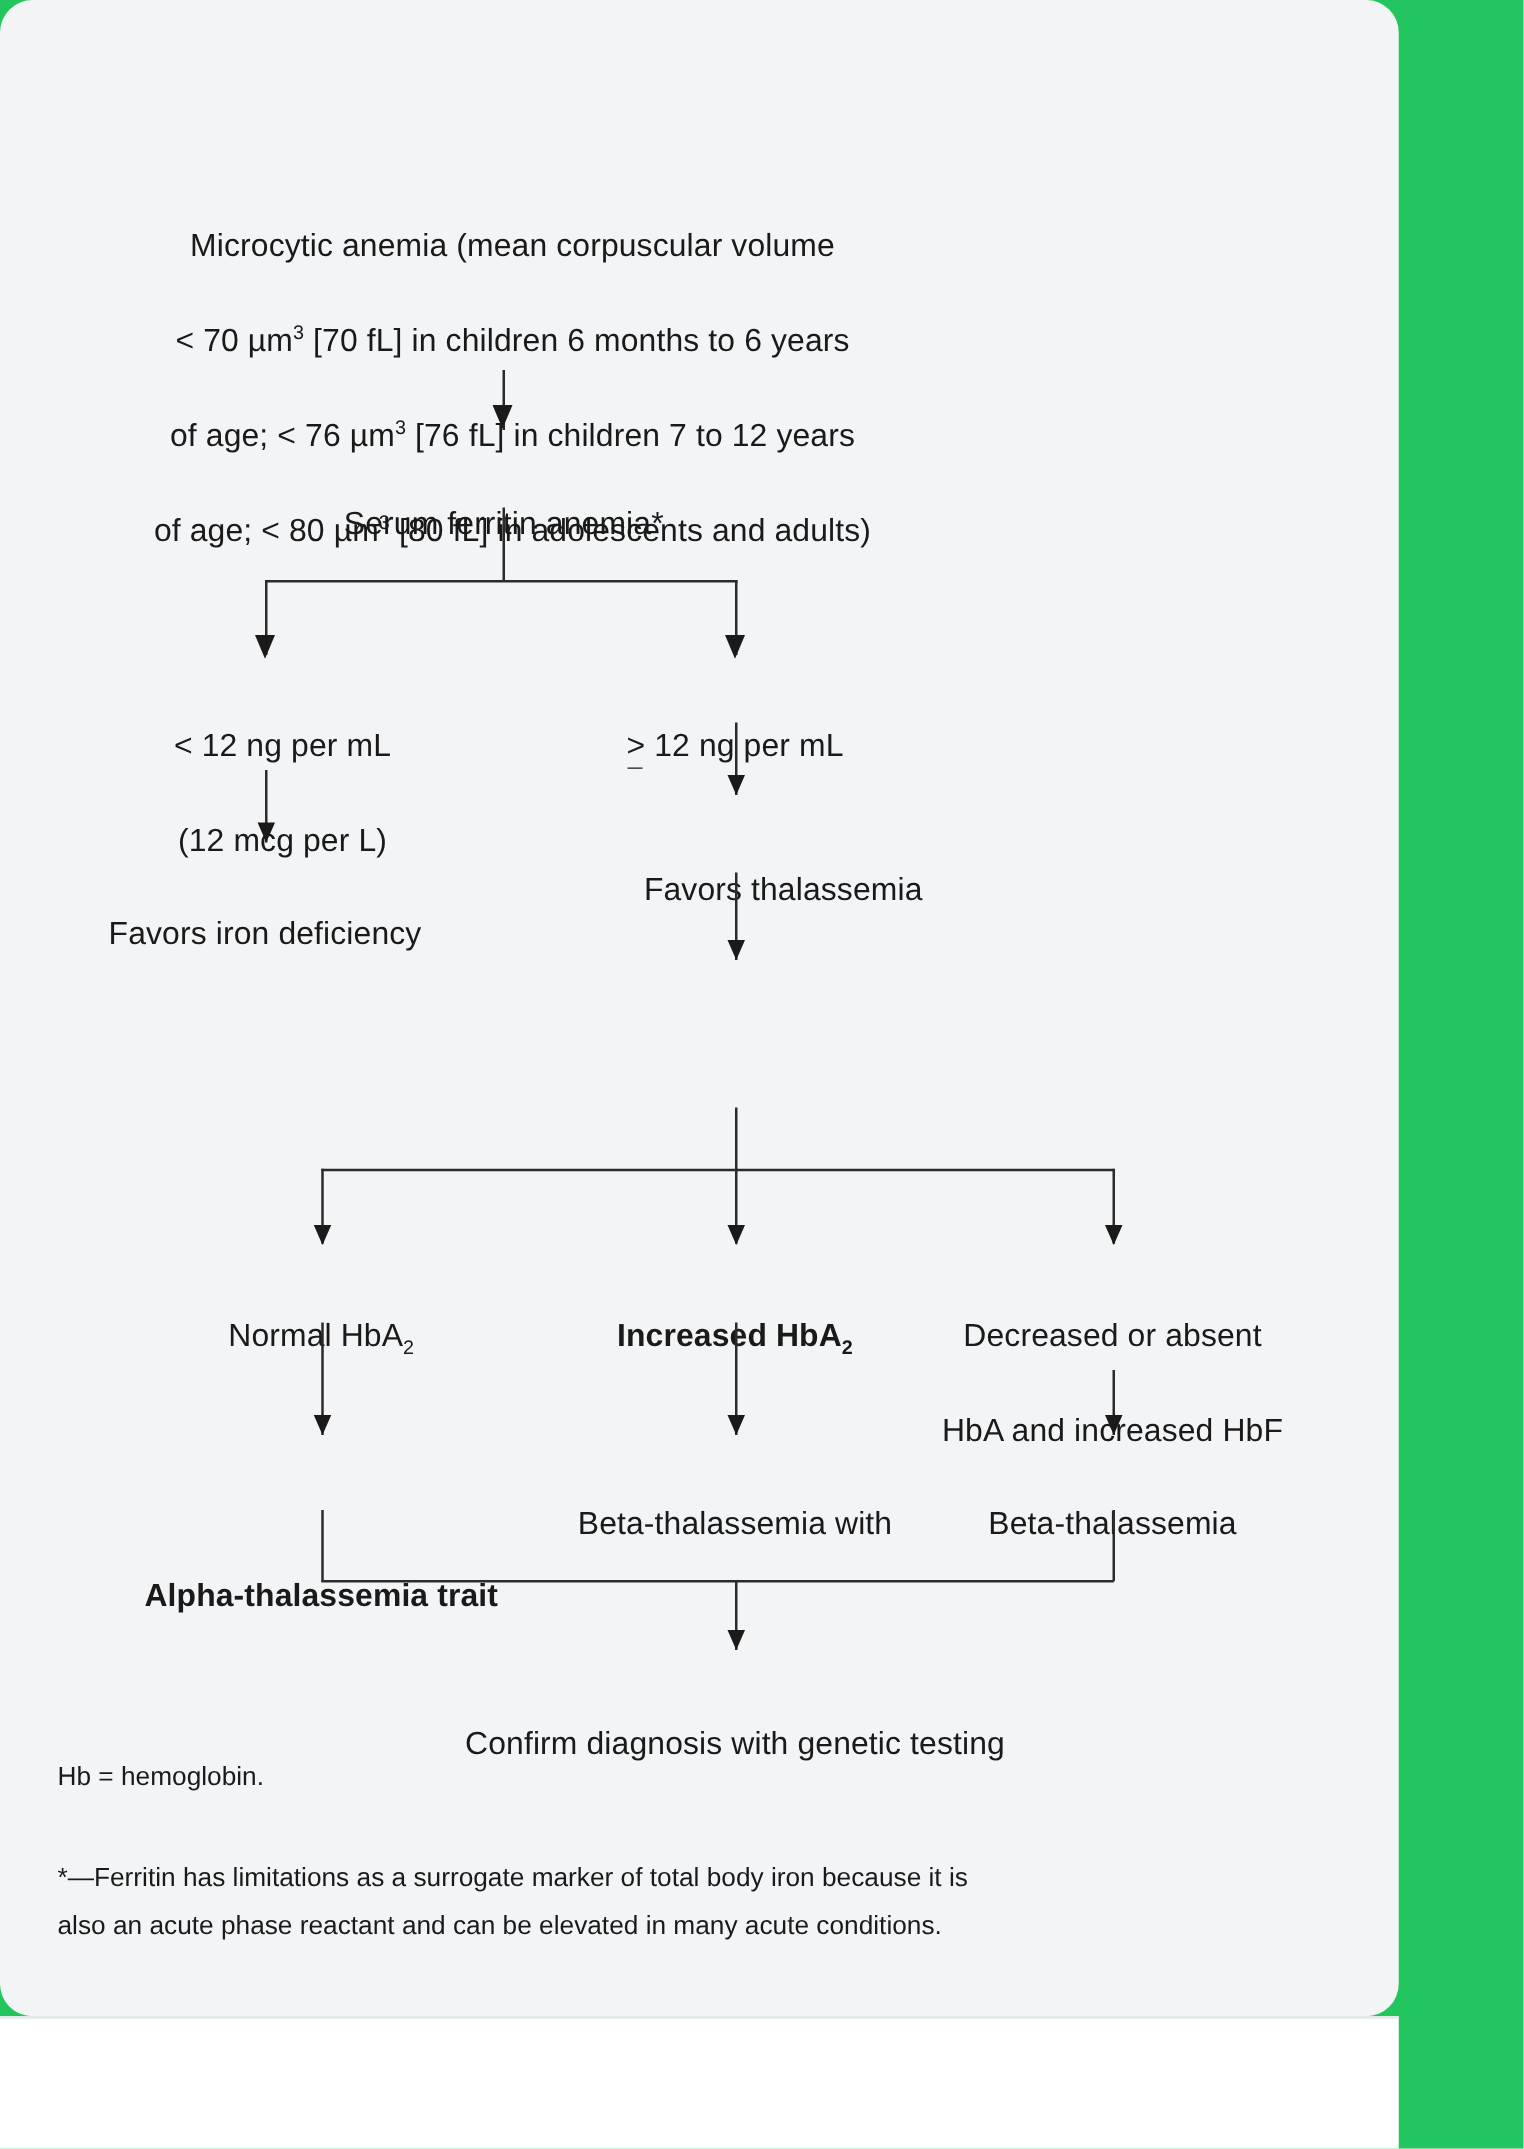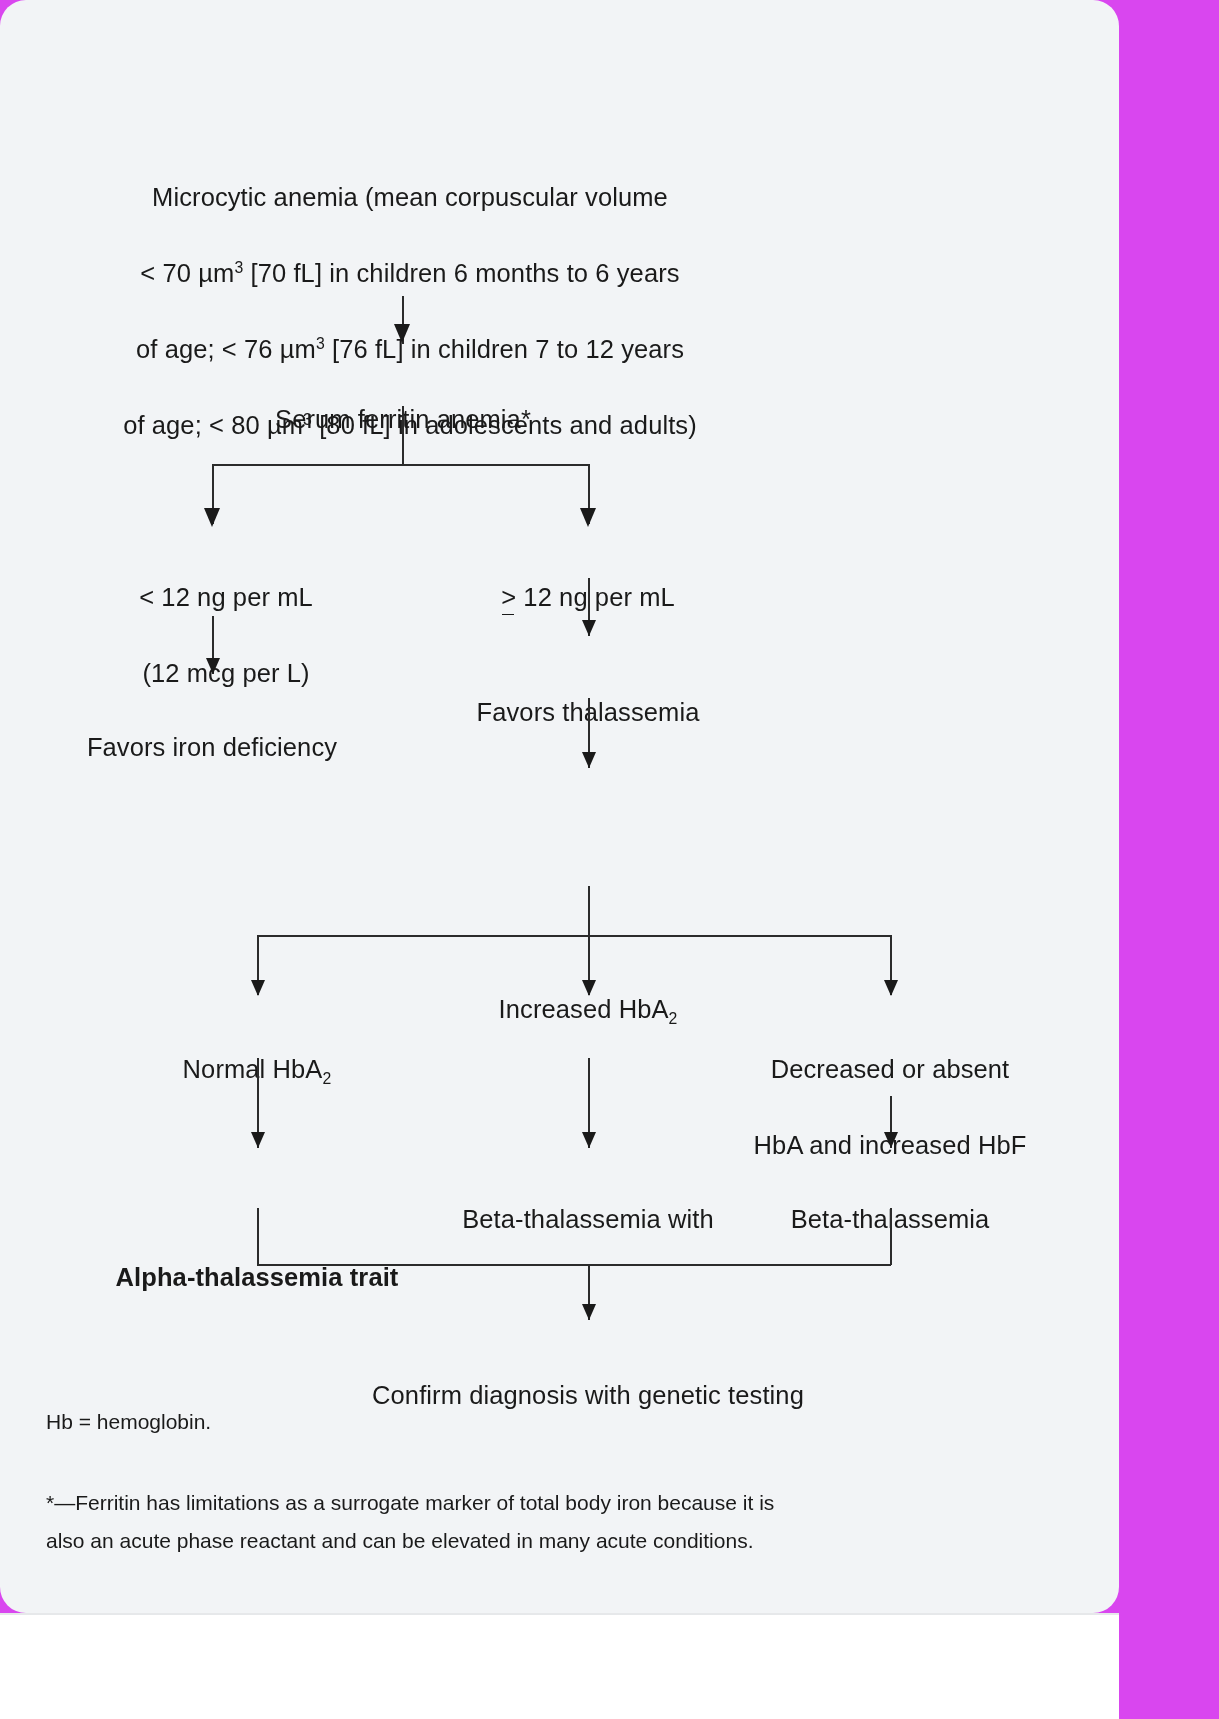--- a/index.html
+++ b/index.html
@@ -7,21 +7,21 @@
     padding: 0;
     background: #ffffff;
   }
   body {
     font-family: "Liberation Sans", sans-serif;
   }
   #page {
     position: relative;
     width: 1219px;
     height: 1719px;
-    background: #d946ef;
+    background: #22c55e;
     overflow: hidden;
   }
   .card {
     position: absolute;
     left: 0;
     top: 0;
     width: 1119px;
     height: 1613px;
     background: #f2f4f6;
     border-radius: 26px;
@@ -140,42 +140,42 @@
     <div class="vline" style="left:212px; top:616px; height:58px;"></div>
     <div class="arrowhead small" style="left:205.5px; top:658px;"></div>
 
     <div class="vline" style="left:588px; top:578px; height:58px;"></div>
     <div class="arrowhead small" style="left:581.5px; top:620px;"></div>
 
     <div class="node" style="left:37px; top:690px; width:350px;">
       <span>Favors iron deficiency</span>
     </div>
 
-    <div class="node" style="left:438px; top:655px; width:300px;">
+    <div class="node" style="left:438px; top:655px; width:300px;text-align:right;">
       <span>Favors thalassemia</span>
     </div>
 
     <div class="vline" style="left:588px; top:698px; height:70px;"></div>
     <div class="arrowhead small" style="left:581.5px; top:752px;"></div>
 
 
     <div class="vline" style="left:588px; top:886px; height:50px;"></div>
     <div class="hline" style="left:257px; top:935px; width:634px;"></div>
     <div class="vline" style="left:257px; top:935px; height:60px;"></div>
     <div class="arrowhead small" style="left:250.5px; top:980px;"></div>
     <div class="vline" style="left:588px; top:935px; height:60px;"></div>
     <div class="arrowhead small" style="left:581.5px; top:980px;"></div>
     <div class="vline" style="left:890px; top:935px; height:60px;"></div>
     <div class="arrowhead small" style="left:883.5px; top:980px;"></div>
 
     <div class="node" style="left:107px; top:1012px; width:300px;">
       <span>Normal HbA</span><sub>2</sub>
     </div>
 
-    <div class="node" style="left:438px; top:952px; width:300px;">
+    <div class="node" style="left:438px; top:1012px; width:300px;font-weight:bold;">
       <span>Increased HbA</span><sub>2</sub>
     </div>
 
     <div class="node" style="left:740px; top:1012px; width:300px;">
       <span>Decreased or absent</span><br>
       <span>HbA and increased HbF</span>
     </div>
 
     <div class="vline" style="left:257px; top:1058px; height:90px;"></div>
     <div class="arrowhead small" style="left:250.5px; top:1132px;"></div>

